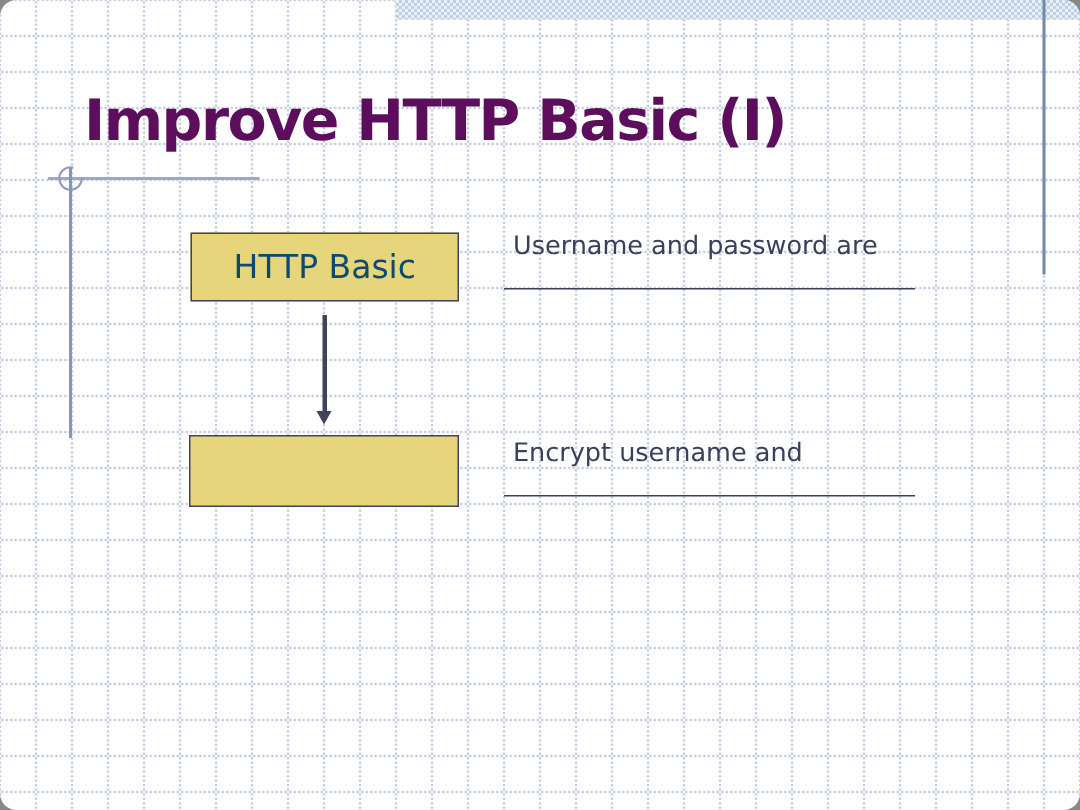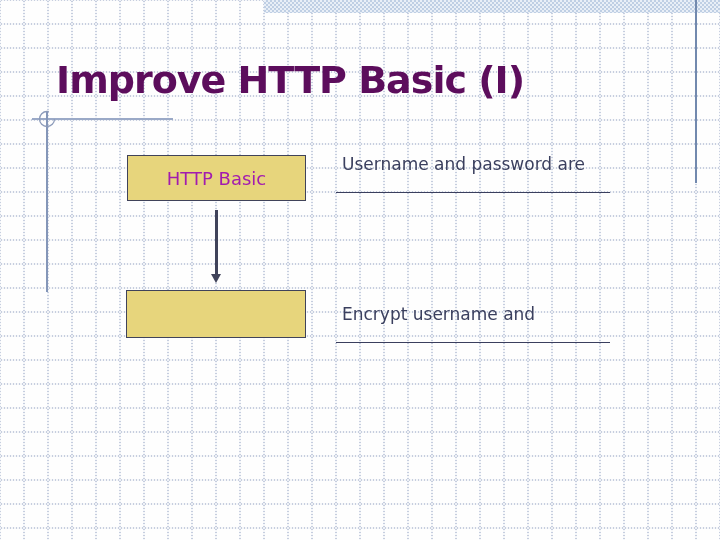--- a/index.html
+++ b/index.html
@@ -1,18 +1,18 @@
 <!DOCTYPE html>
 <html><head>
 <meta charset="utf-8">
 <style>
   html,body{margin:0;padding:0;background:#888;}
   #slide{
     position:relative;width:720px;height:540px;background:#FEFEFE;
-    overflow:hidden;font-family:"DejaVu Sans","Liberation Sans",sans-serif;
+    overflow:hidden;font-family:"DejaVu Sans","Liberation Sans",sans-serif;border-radius:11px;
   }
   
   .grid{
     position:absolute;inset:0;
     background-image:
       radial-gradient(circle, rgba(168,180,206,0.65) 0.6px, transparent 1.2px),
       radial-gradient(circle, rgba(168,180,206,0.65) 0.6px, transparent 1.2px);
     background-size:24px 3px, 3px 24px;
     background-position:-12px 0, 0 -12px;
   }
@@ -27,37 +27,37 @@
   .title{
     position:absolute;left:56px;top:58px;font-size:38px;font-weight:bold;
     letter-spacing:-1px;color:#5C0D5C;white-space:nowrap;
   }
   .deco-hline{position:absolute;left:32px;top:118px;width:141px;height:1.5px;background:#9AA9C7;}
   .deco-vline{position:absolute;left:46px;top:112px;width:1.5px;height:180px;background:#8496B8;}
   .ornament{position:absolute;left:38px;top:110px;width:18px;height:18px;}
   .flow-box{
     position:absolute;background:#E7D57C;border:1.5px solid #40435A;box-sizing:border-box;
     display:flex;align-items:center;justify-content:center;
-    font-size:18px;color:#a21caf;
+    font-size:22px;color:#0c4a6e;
   }
   .box-top{left:127px;top:155px;width:179px;height:46px;}
   .box-bottom{left:126px;top:290px;width:180px;height:48px;}
   .arrow-shaft{position:absolute;left:215px;top:210px;width:2.5px;height:65px;background:#40435A;}
   .arrow-head{
     position:absolute;left:211px;top:274px;width:0;height:0;
     border-left:5px solid transparent;border-right:5px solid transparent;
     border-top:9px solid #40435A;
   }
   .ann{
     position:absolute;left:336px;width:274px;box-sizing:border-box;
     padding:0 0 16px 6px;border-bottom:1.2px solid #3A3F5E;
     color:#3A3F5E;font-size:17px;line-height:23px;
   }
   .ann-top{top:153px;}
-  .ann-bottom{top:291px;margin-top:12px;}
+  .ann-bottom{top:291px;}
   .ann .line{white-space:nowrap;}
 </style>
 </head>
 <body>
 
 <div id="slide">
 
   <div class="grid"></div>
 
   <div class="band"></div>

